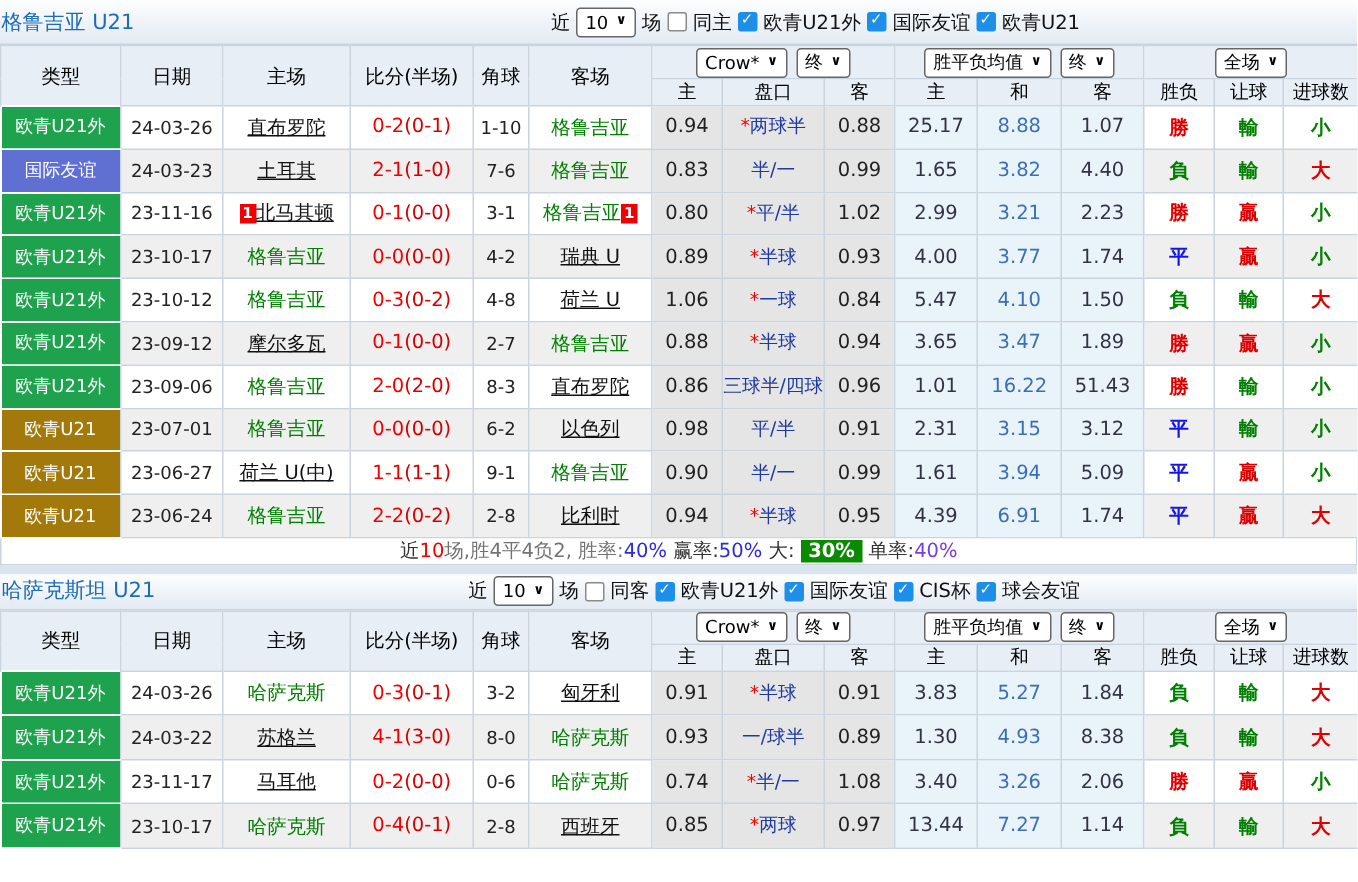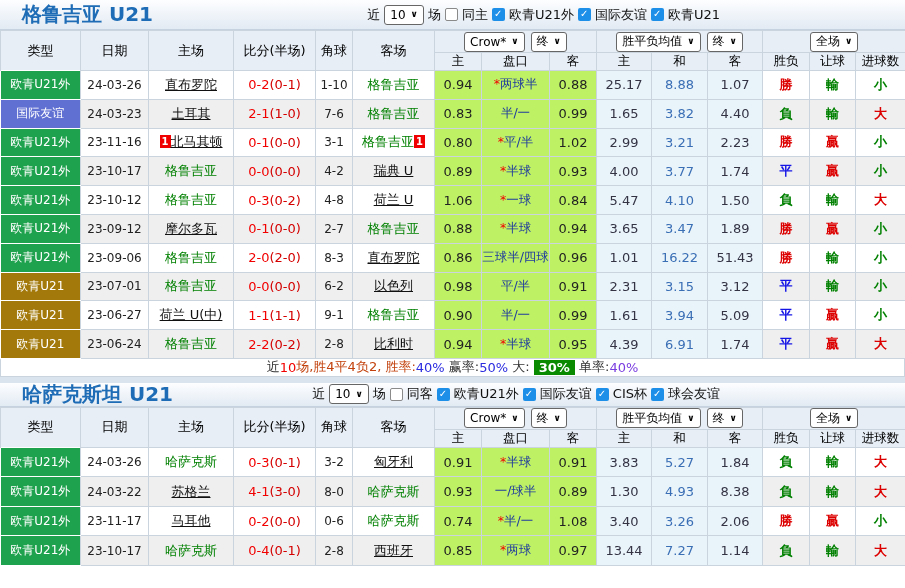--- a/index.html
+++ b/index.html
@@ -24,21 +24,21 @@
   .radio.unsel { border:2px solid #fff; width:13px; height:13px; background:transparent; }
   .topbar .radio-label { font-size:13px; }
   
   .sec-header {
     background:linear-gradient(#fdfeff,#e2eaf3);
     border-bottom:1px solid #c6d2df;
     display:flex; align-items:center;
   }
   .sec-header.h1 { height:30px; }
   .sec-header.h2 { height:24px;justify-content:flex-end; }
-  .team-name { color:#1e6cb5; font-weight:bold; font-size:20px; padding-left:22px; }
+  .team-name { color:#1e6cb5; font-weight:normal; font-size:14px; padding-left:1px; }
   .filters { display:flex; align-items:center; gap:4px; margin-left:auto; margin-right:185px; }
   .filters .lbl { color:#111; }
   .select {
     display:inline-flex; align-items:center; gap:5px; background:#fff;
     border:1px solid #666; border-radius:3px; padding:0 5px; height:20px;
     font-size:12px; color:#000; cursor:default;
   }
   .select .chev { font-size:9px; font-weight:bold; line-height:1; }
   .cb { width:13px; height:13px; border-radius:2px; display:inline-block; position:relative; flex:0 0 auto; }
   .cb.on { background:#1e8fe8; }
@@ -52,21 +52,21 @@
   }
   thead th { background:#e7eef6; color:#000; font-size:13px; }
   tr.grp-row th { height:22px; border-bottom:none; }
   tr.sub-row th { height:16px; font-size:12.5px; }
   thead th.span2 { height:38px; }
   .hdr-selects { display:flex; align-items:center; justify-content:center; gap:6px; }
   tbody.rows1 tr { height:28.8px; }
   tbody.rows2 tr { height:29.5px; }
   tbody tr:nth-child(even) td.neutral { background:#efefef; }
   tbody tr:nth-child(odd)  td.neutral { background:#ffffff; }
-  td.warm { background:#bef264; }
+  td.warm { background:#e5e5e5; }
   td.cool { background:#e9f3fa; }
   td.type { color:#fff; font-size:12px; border-top-color:#fff; border-bottom-color:#fff; border-left:none; }
   td.date { font-size:12px; color:#222; }
   td.corner { font-size:12px; color:#222; }
   .team-green { color:#008000; }
   .team-black { color:#111;text-decoration:underline; }
   .score-ft { color:#f20000; }
   .score-ht { color:#d40000; }
   .badge {
     display:inline-block; background:#f00000; color:#fff; font-size:10px; font-weight:bold;
@@ -353,21 +353,21 @@
               <td class="cool avg-side">1.74</td>
               <td class="neutral result" style="color: rgb(20, 20, 230);">平</td>
               <td class="neutral result" style="color: rgb(221, 0, 0);">贏</td>
               <td class="neutral result" style="color: rgb(221, 0, 0);">大</td>
             </tr>
           </tbody>
         </table>
         <div class="summary">
           <span style="color: rgb(51, 51, 51);">近</span>
           <span style="color: rgb(242, 0, 0);">10</span>
-          <span style="color: #c2410c;">场,胜4平4负2, 胜率:</span>
+          <span style="color: #737373;">场,胜4平4负2, 胜率:</span>
           <span style="color: rgb(43, 43, 224);">40%</span>
           <span style="color: rgb(51, 51, 51);"> 赢率:</span>
           <span style="color: rgb(43, 43, 224);">50%</span>
           <span style="color: rgb(51, 51, 51);"> 大: </span>
           <span class="boxed" style="color: rgb(255, 255, 255); background: rgb(10, 138, 0);">30%</span>
           <span style="color: rgb(51, 51, 51);"> 单率:</span>
           <span style="color: rgb(122, 61, 224);">40%</span>
         </div>
       </section>
       <div class="gap"></div>

